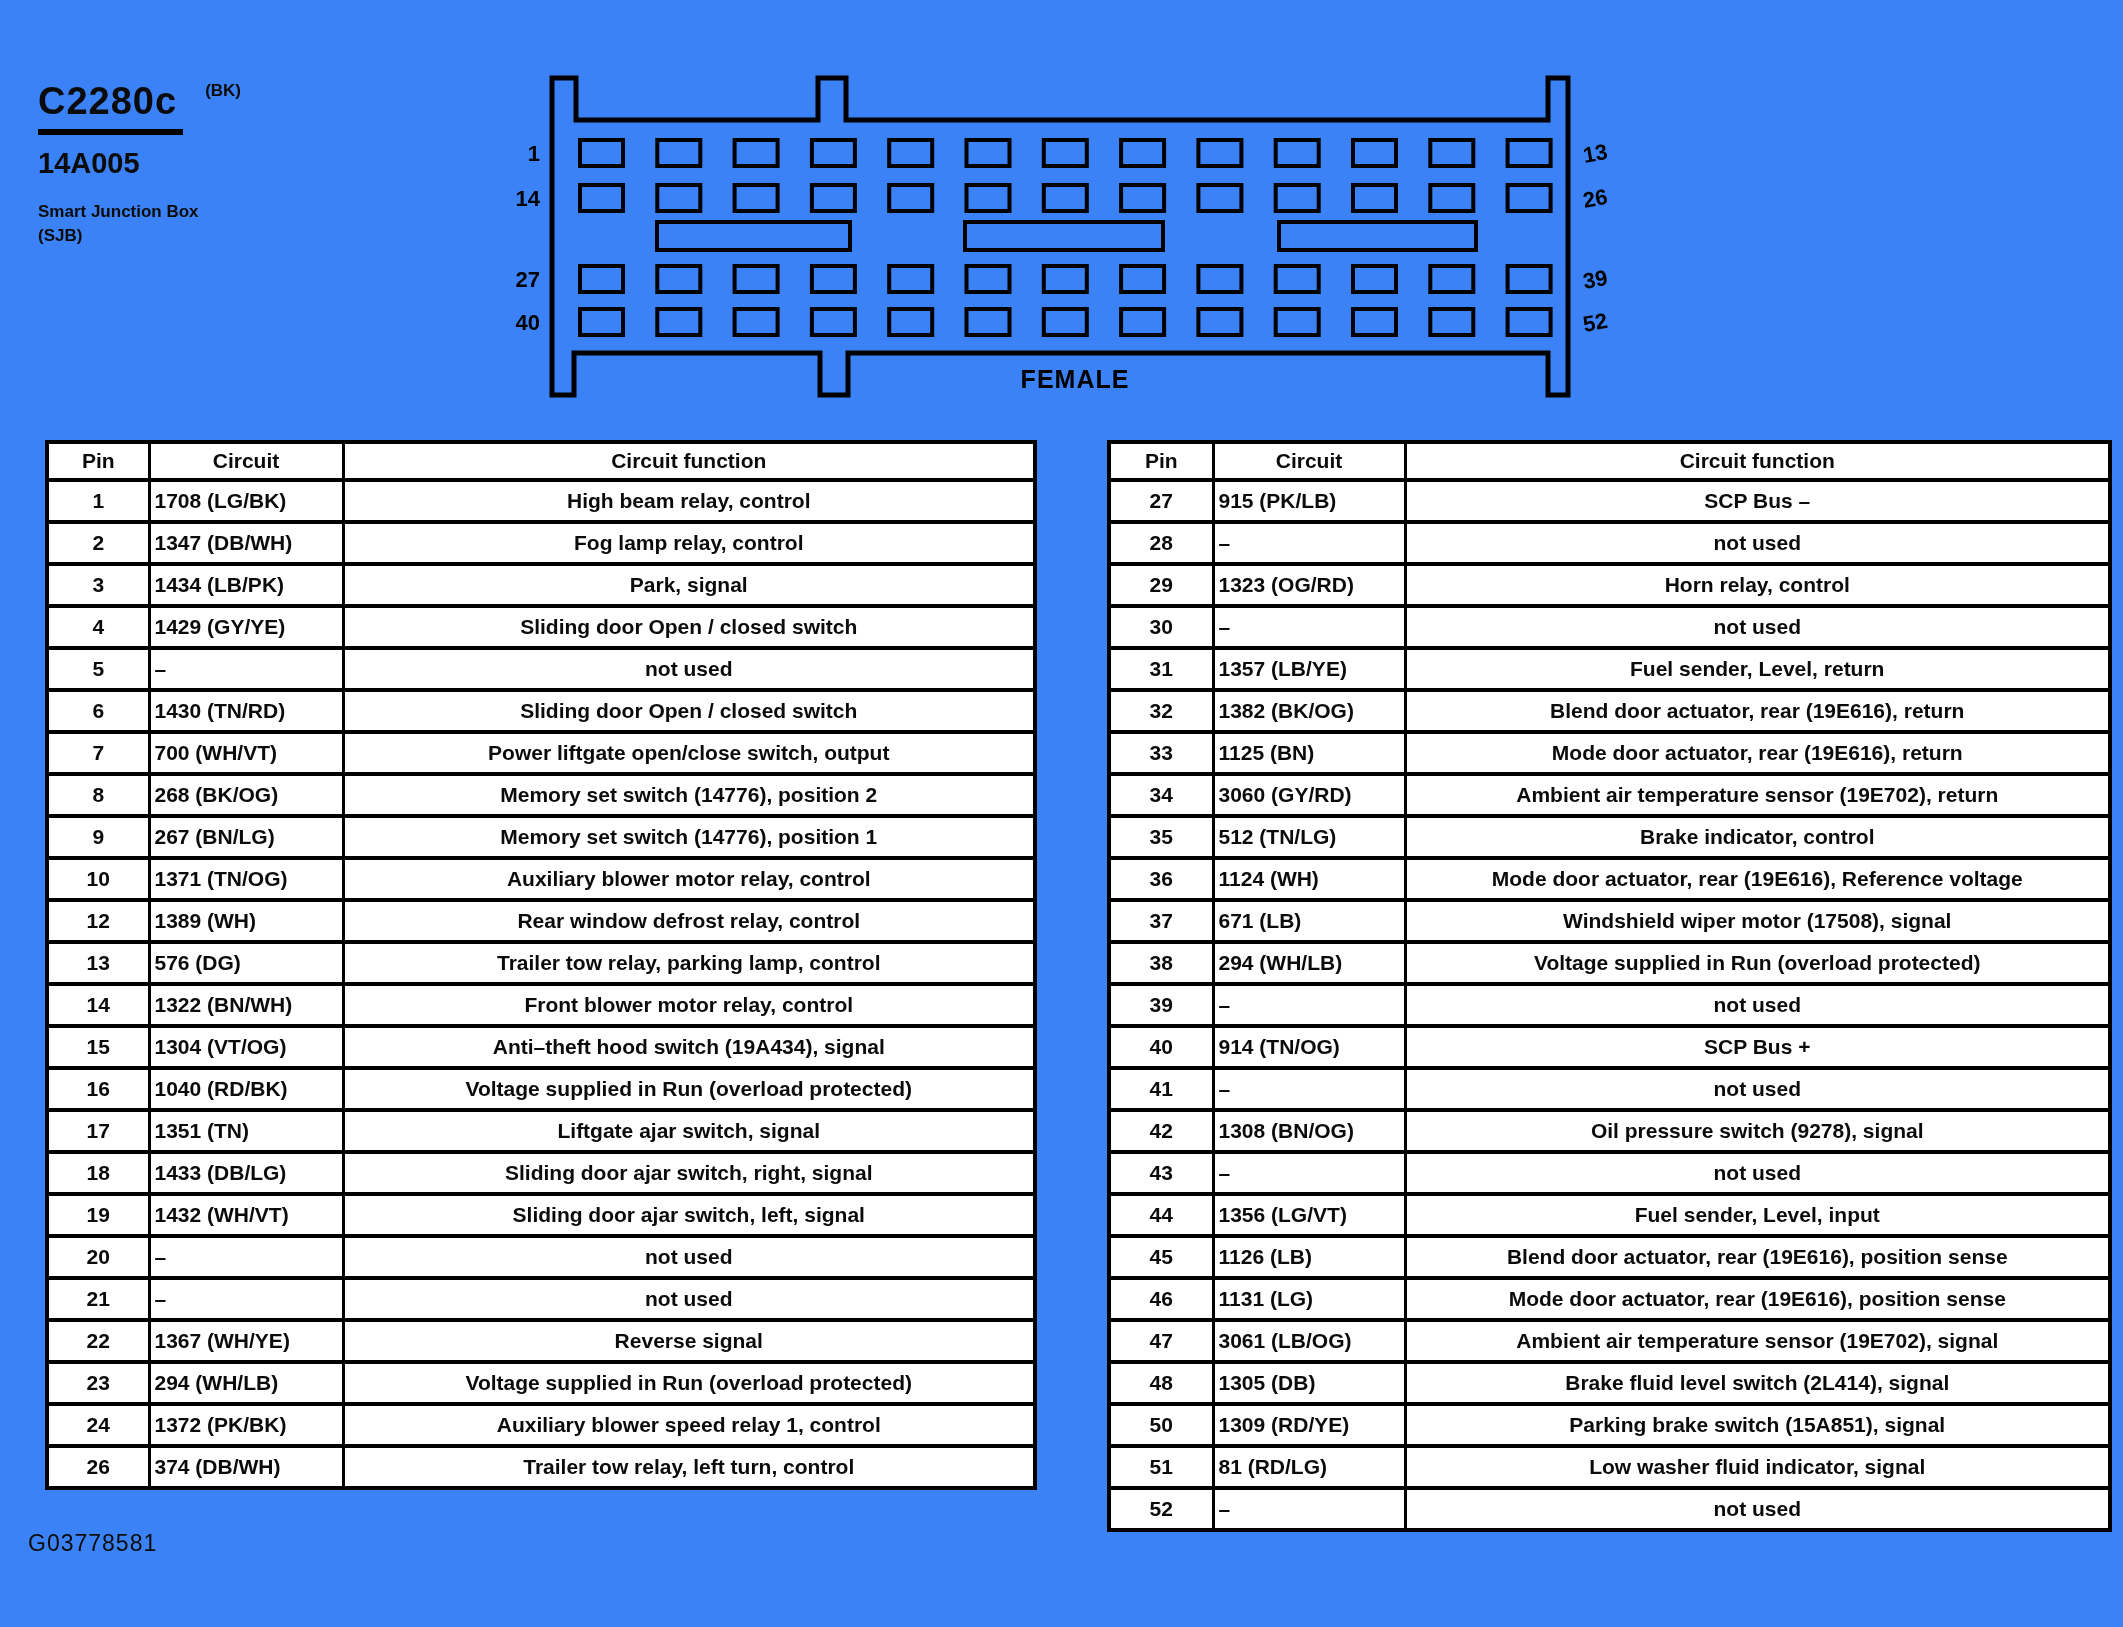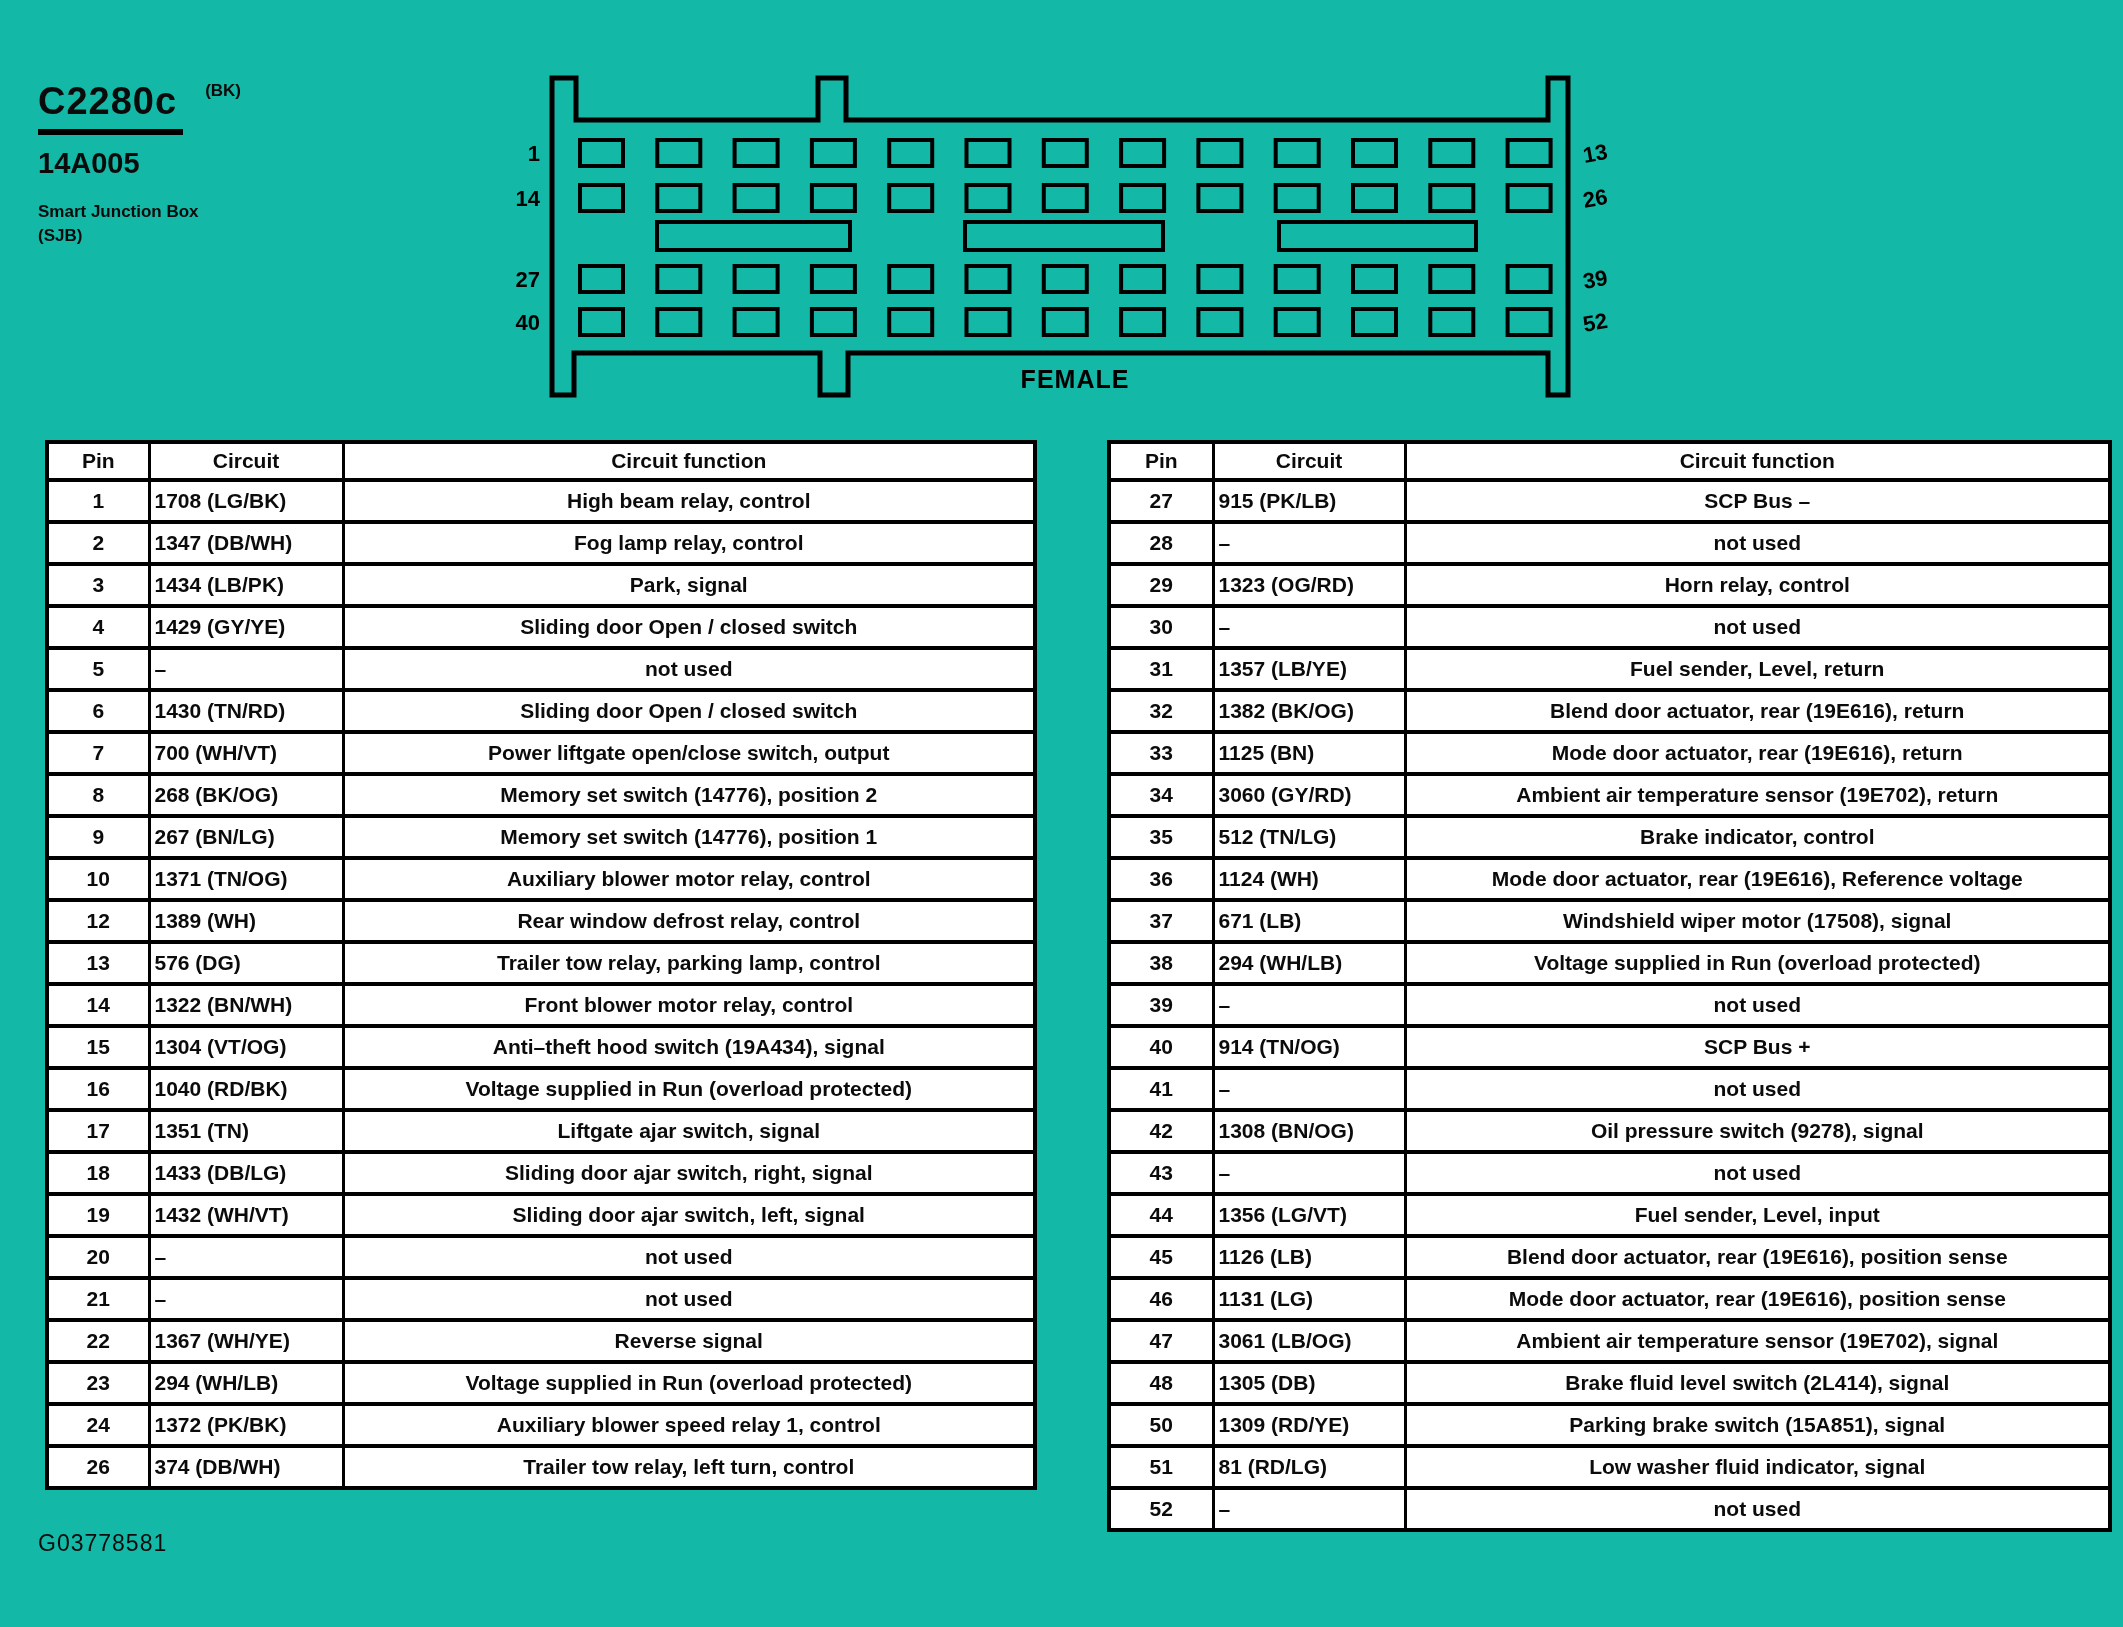--- a/index.html
+++ b/index.html
@@ -1,16 +1,16 @@
 <!DOCTYPE html>
 <html><head>
 <meta charset="utf-8">
 <style>
   html,body{margin:0;padding:0;background:#fff;}
-  .page{position:relative;width:2123px;height:1627px;background:#14b8a6;
+  .page{position:relative;width:2123px;height:1627px;background:#3b82f6;
         font-family:"Liberation Sans",sans-serif;color:#0b0b0b;overflow:hidden;}
 
   
   .titleblock{position:absolute;left:38px;top:80px;}
   .conn-id{font-size:38px;font-weight:bold;letter-spacing:1px;display:inline-block;
            border-bottom:6px solid #000;padding:0 6px 6px 0;}
   .conn-color{font-size:17px;font-weight:bold;vertical-align:18px;margin-left:22px;}
   .part-number{font-size:29px;font-weight:bold;margin-top:12px;}
   .component-name{font-size:17px;font-weight:bold;margin-top:22px;}
   .component-abbr{font-size:17px;font-weight:bold;margin-top:4px;}
@@ -33,21 +33,21 @@
                padding:7px 4px;white-space:nowrap;overflow:hidden;}
   table.pinout{border:4px solid #000;}
   table.pinout th{text-align:center;padding:5px 4px;}
   td.pin{text-align:center;}
   td.circuit{text-align:left;}
   td.func{text-align:center;padding-left:14px;}
   #table-left{left:45px;top:440px;width:992px;}
   #table-right{left:1107px;top:440px;width:1005px;}
 
   
-  .figure-id{position:absolute;left:38px;top:1530px;font-size:23px;font-weight:normal;
+  .figure-id{position:absolute;left:28px;top:1530px;font-size:23px;font-weight:normal;
              letter-spacing:1px;}
 </style>
 </head>
 <body>
 
 <div class="page">
 
   <div class="titleblock">
     <span class="conn-id">C2280c</span><span class="conn-color">(BK)</span>
     <div class="part-number">14A005</div>

